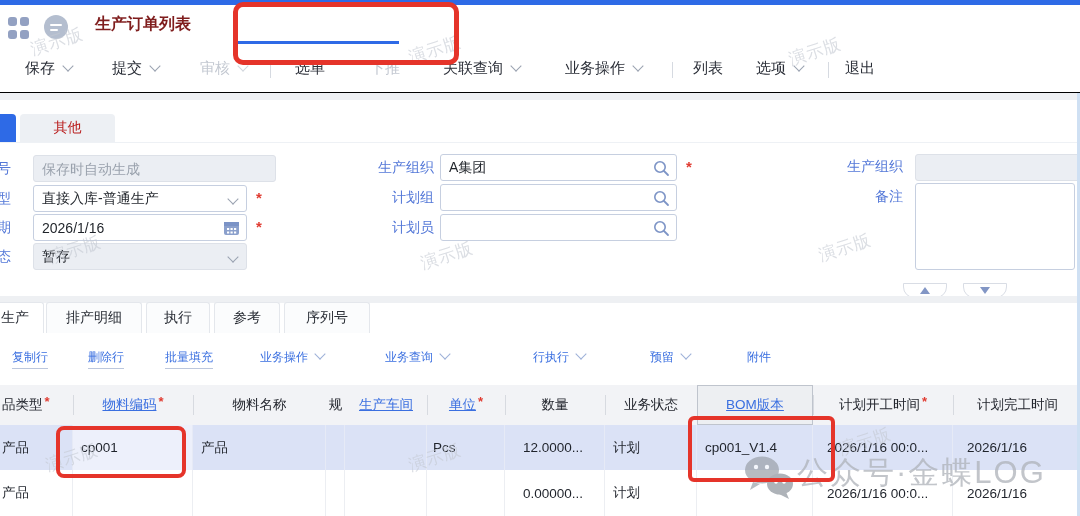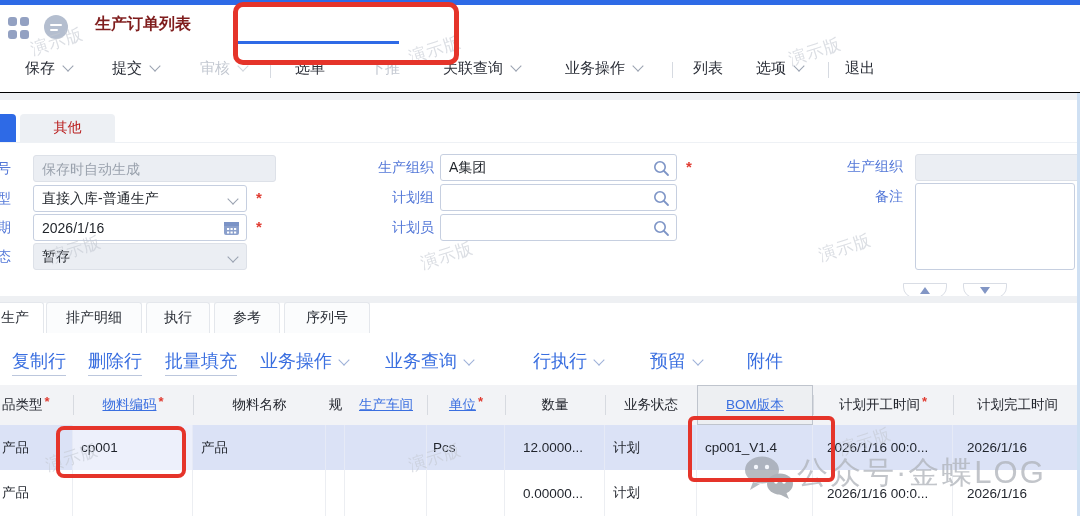--- a/index.html
+++ b/index.html
@@ -57,21 +57,21 @@
   .triup{width:0;height:0;border-left:5px solid transparent;border-right:5px solid transparent;border-bottom:7px solid #8296c5;}
   .tridn{width:0;height:0;border-left:5px solid transparent;border-right:5px solid transparent;border-top:7px solid #8296c5;}
 
   
   .dtab{position:absolute;top:302px;height:31px;box-sizing:border-box;background:#fbfcfd;border:1px solid #e4e7ec;
         border-bottom:none;border-radius:3px 3px 0 0;display:flex;align-items:center;justify-content:center;
         font-size:14px;color:#2a2e36;cursor:pointer;}
   .dtab.active{background:#fff;}
 
   
-  .act{position:absolute;top:349px;font-size:18px;color:#3a6fe0;white-space:nowrap;cursor:pointer;}
+  .act{position:absolute;top:349px;font-size:12px;color:#3a6fe0;white-space:nowrap;cursor:pointer;}
   .act.ul{padding-bottom:2px;border-bottom:1px solid #bcc7dd;}
   .act .chv{border-color:#9db0d8;margin-left:8px;}
 
   
   .ghead{left:0;top:385px;width:1082px;height:40px;display:grid;
          grid-template-columns:73px 120px 133px 19px 82px 78px 100px 92px 116px 140px 129px;background:#f2f3f6;}
   .gh{position:relative;display:flex;align-items:center;justify-content:center;font-size:13.5px;color:#23262e;white-space:nowrap;}
   .gh .sep{position:absolute;left:0;top:10px;bottom:10px;width:1px;background:#d7dae0;}
   .gh.left{justify-content:flex-start;padding-left:2px;}
   .gh.link span.lbl{color:#3a6fe0;text-decoration:underline;}

